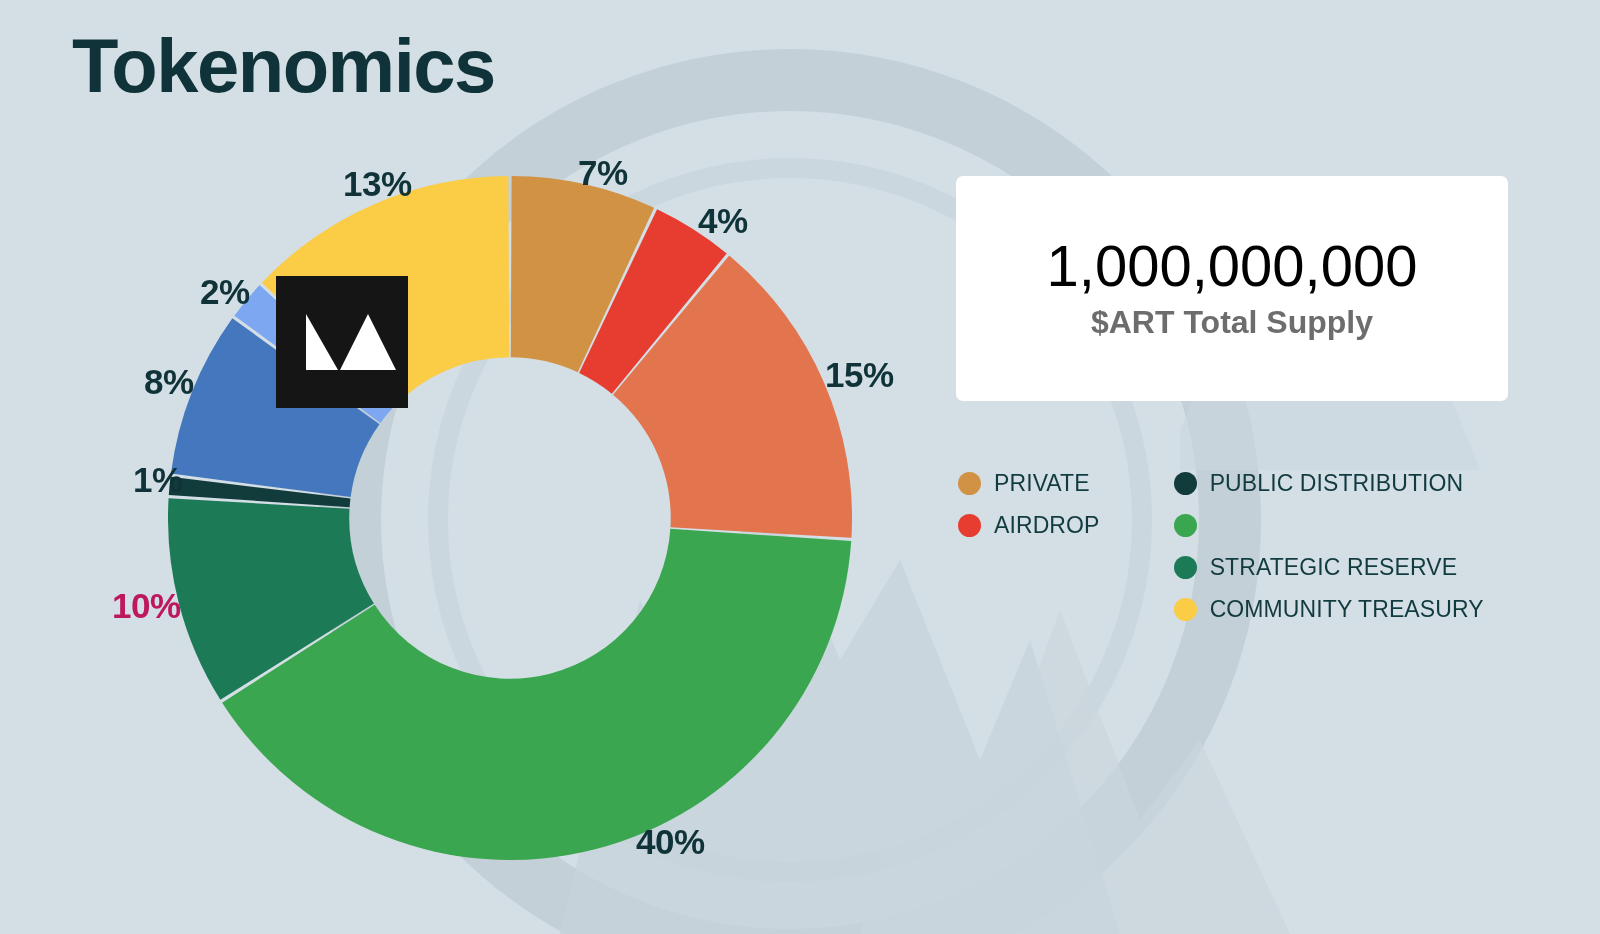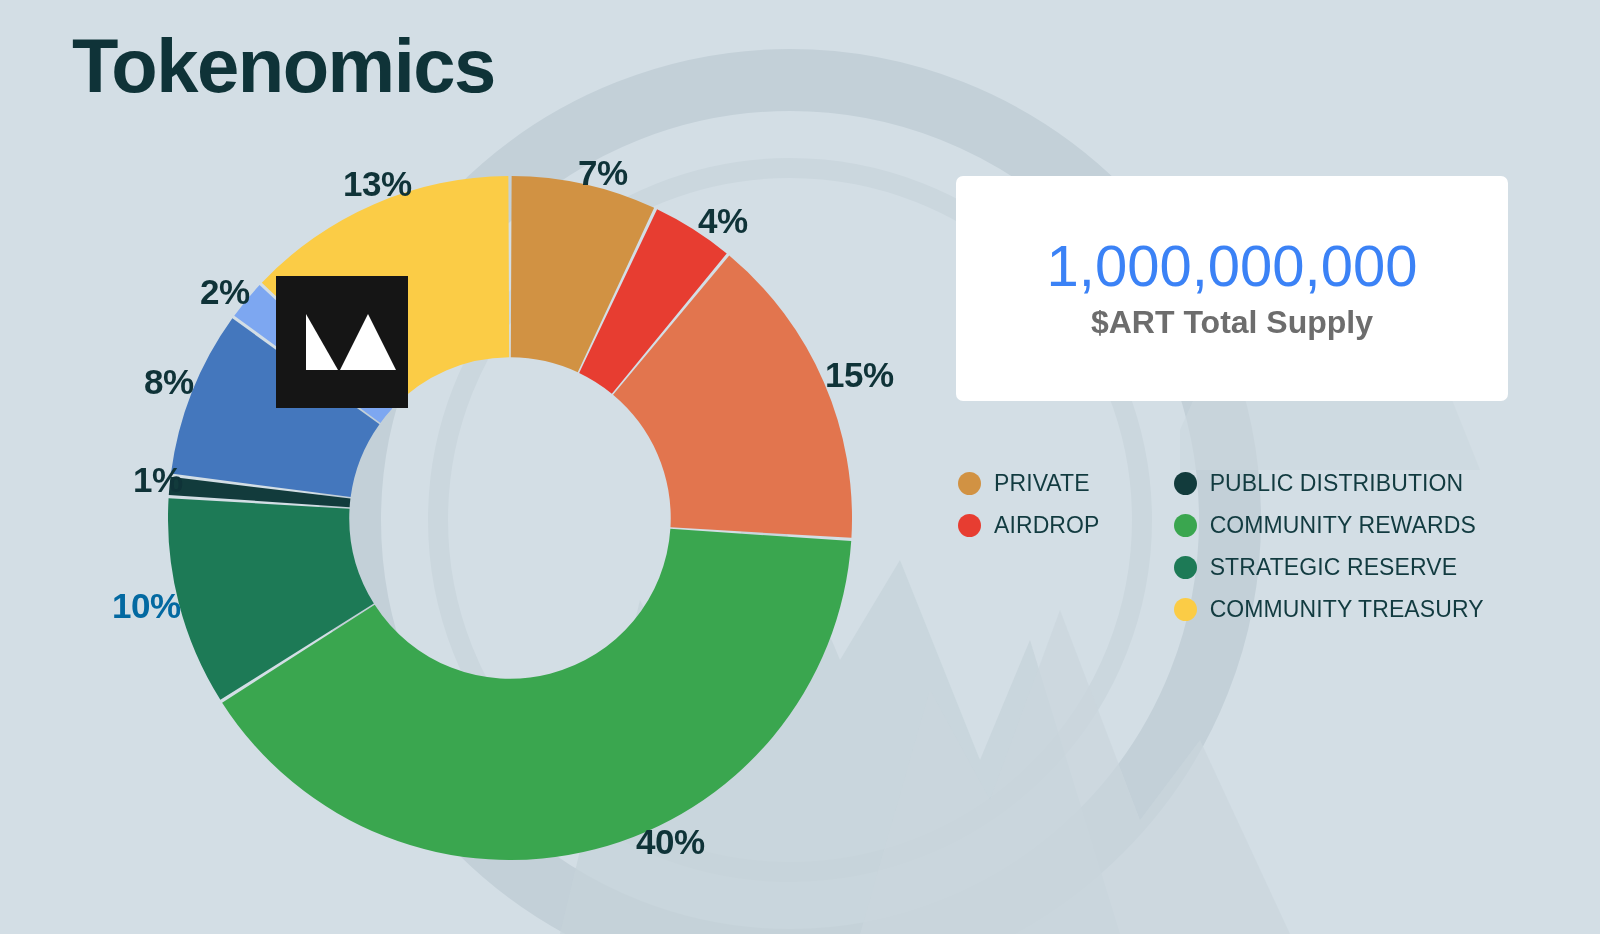--- a/index.html
+++ b/index.html
@@ -176,29 +176,29 @@
       <polygon points="30,38 30,94 62,94" fill="#ffffff"></polygon>
       <polygon points="92,38 64,94 120,94" fill="#ffffff"></polygon>
     </svg>
   </div>
 
   <div id="pct-labels">
       <div class="pct" style="left: 578px; top: 155px; color: rgb(15, 51, 56);">7%</div>
       <div class="pct" style="left: 698px; top: 203px; color: rgb(15, 51, 56);">4%</div>
       <div class="pct" style="left: 825px; top: 357px; color: rgb(15, 51, 56);">15%</div>
       <div class="pct" style="left: 636px; top: 824px; color: rgb(15, 51, 56);">40%</div>
-      <div class="pct" style="left: 112px; top: 588px; color: #0369a1;">10%</div>
+      <div class="pct" style="left: 112px; top: 588px; color: #be185d;">10%</div>
       <div class="pct" style="left: 133px; top: 462px; color: rgb(15, 51, 56);">1%</div>
       <div class="pct" style="left: 144px; top: 364px; color: rgb(15, 51, 56);">8%</div>
       <div class="pct" style="left: 200px; top: 274px; color: rgb(15, 51, 56);">2%</div>
       <div class="pct" style="left: 343px; top: 166px; color: rgb(15, 51, 56);">13%</div>
     </div>
 
   <div id="supply-card" style="background: rgb(255, 255, 255);">
-    <div id="supply-value" style="color: #3b82f6;">1,000,000,000</div>
+    <div id="supply-value" style="color: #000000;">1,000,000,000</div>
     <div id="supply-label" style="color: rgb(109, 109, 109);">$ART Total Supply</div>
   </div>
 
   <div id="legend">
     <div class="legend-col" id="legend-col-left">
         <div class="legend-item">
           <span class="legend-dot" style="background: rgb(209, 146, 67);"></span>
           <span class="legend-label">PRIVATE</span>
         </div>
         <div class="legend-item">
@@ -206,21 +206,20 @@
           <span class="legend-label">AIRDROP</span>
         </div>
       </div>
     <div class="legend-col" id="legend-col-right">
         <div class="legend-item">
           <span class="legend-dot" style="background: rgb(18, 59, 60);"></span>
           <span class="legend-label">PUBLIC DISTRIBUTION</span>
         </div>
         <div class="legend-item">
           <span class="legend-dot" style="background: rgb(58, 166, 79);"></span>
-          <span class="legend-label">COMMUNITY REWARDS</span>
         </div>
         <div class="legend-item">
           <span class="legend-dot" style="background: rgb(29, 122, 86);"></span>
           <span class="legend-label">STRATEGIC RESERVE</span>
         </div>
         <div class="legend-item">
           <span class="legend-dot" style="background: rgb(251, 204, 70);"></span>
           <span class="legend-label">COMMUNITY TREASURY</span>
         </div>
       </div>

